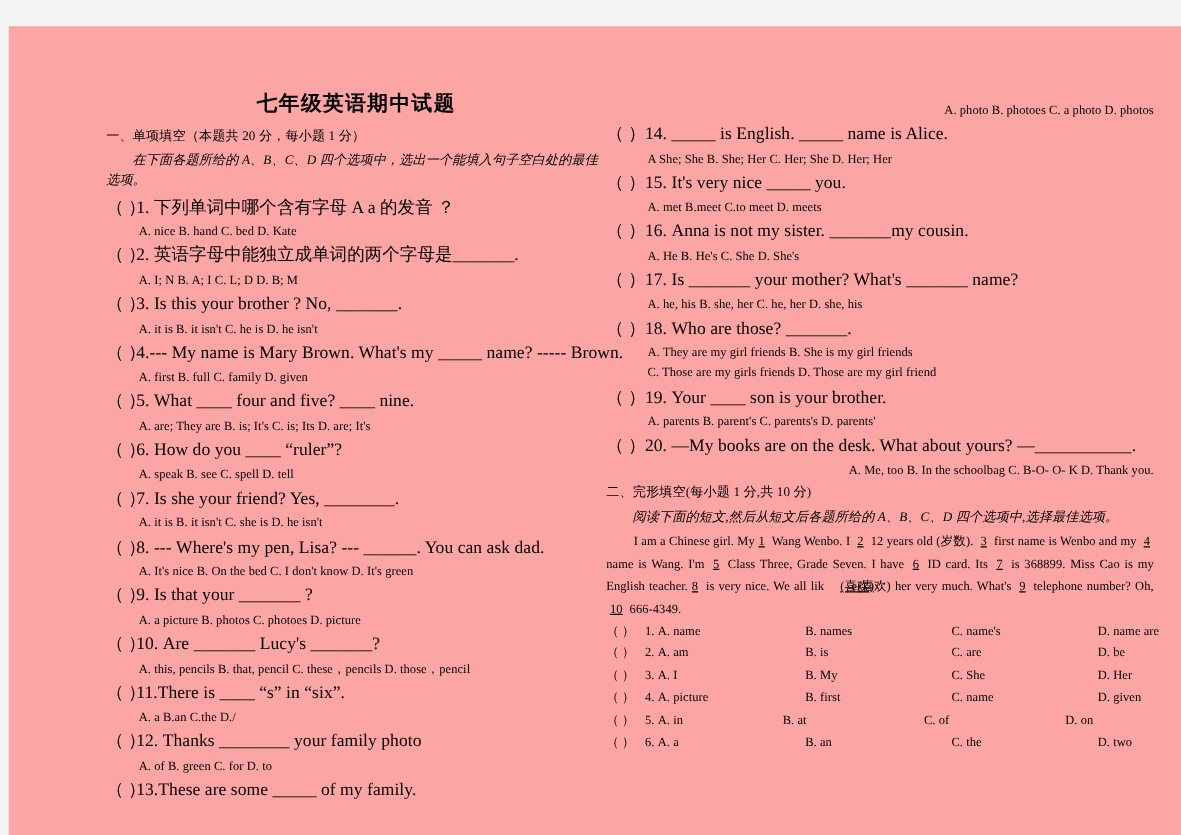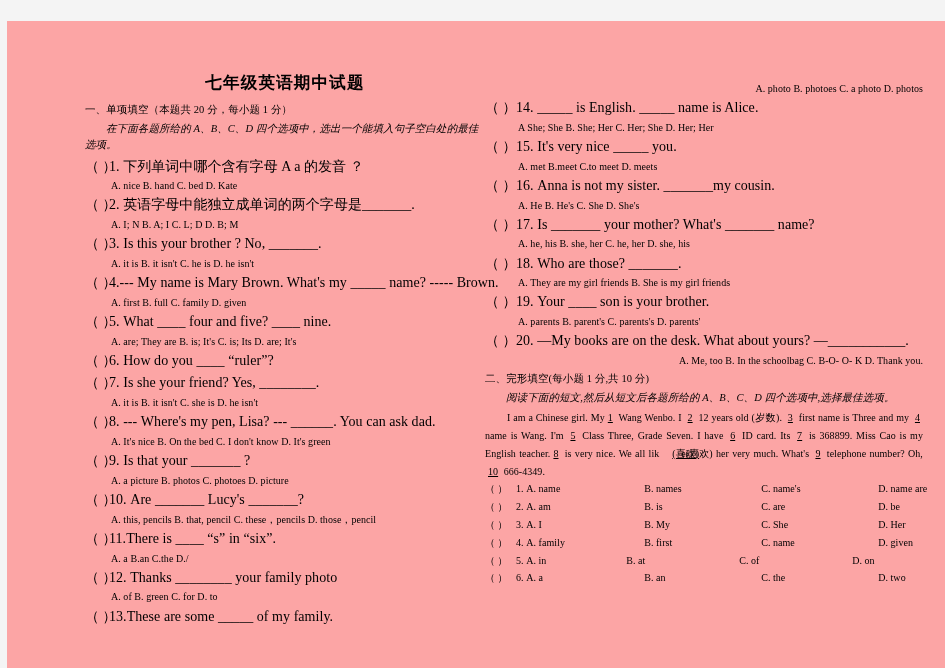--- a/index.html
+++ b/index.html
@@ -185,20 +185,21 @@
       <div class="q-stem">
         <span class="brk">（    ）</span><span>5.</span>&nbsp;<span>What ____ four and five?      ____ nine.</span>
       </div>
       <div class="q-opts">A. are; They are     B. is; It's     C. is; Its     D. are; It's</div>
     </div>
 
     <div class="q">
       <div class="q-stem">
         <span class="brk">（    ）</span><span>6.</span>&nbsp;<span>How do you ____ “ruler”?</span>
       </div>
+      <div class="q-opts">A. speak           B. see          C. spell        D. tell</div>
     </div>
 
     <div class="q">
       <div class="q-stem">
         <span class="brk">（    ）</span><span>7.</span>&nbsp;<span>Is she your friend? Yes, ________.</span>
       </div>
       <div class="q-opts">A. it is            B. it isn't         C. she is       D. he isn't</div>
     </div>
 
     <div class="q">
@@ -274,20 +275,21 @@
         <span class="brk-r">（    ）</span><span>17.</span>&nbsp;<span>Is _______ your mother? What's _______ name?</span>
       </div>
       <div class="q-opts indent2">A. he,  his       B. she,  her      C. he,  her       D. she,  his</div>
     </div>
 
     <div class="q">
       <div class="q-stem">
         <span class="brk-r">（    ）</span><span>18.</span>&nbsp;<span>Who are those? _______.</span>
       </div>
       <div class="q-opts indent2">A. They are my girl friends                B. She is my girl friends</div>
+      <div class="q-opts indent2">C. Those are my girls friends             D. Those are my girl friend</div>
     </div>
 
     <div class="q">
       <div class="q-stem">
         <span class="brk-r">（    ）</span><span>19.</span>&nbsp;<span>Your ____ son is your brother.</span>
       </div>
       <div class="q-opts indent2">A. parents        B. parent's       C. parents's     D. parents'</div>
     </div>
 
     <div class="q">
@@ -296,37 +298,37 @@
       </div>
       <div class="q-opts indent3">A. Me, too    B. In the schoolbag   C. B-O- O- K     D. Thank you.</div>
     </div>
 
     <div class="sec-head" style="margin-top:2px;">二、完形填空(每小题 1 分,共 10 分)</div>
     <div class="sec-instr">阅读下面的短文,然后从短文后各题所给的 A、B、C、D 四个选项中,选择最佳选项。</div>
 
     <div class="passage">
       <span class="first-line">
         <span>I am a Chinese girl. My</span><span class="blank-num">1</span> <span>Wang Wenbo. I</span> <span class="blank-num">2</span> <span>12 years old (岁数).</span> <span class="blank-num">3</span> <span>first name is</span>
-        <span>Three and my</span> <span class="blank-num">4</span> <span>name is Wang. I'm</span> <span class="blank-num">5</span> <span>Class Three, Grade Seven. I have</span> <span class="blank-num">6</span> <span>ID card.</span>
+        <span>Wenbo and my</span> <span class="blank-num">4</span> <span>name is Wang. I'm</span> <span class="blank-num">5</span> <span>Class Three, Grade Seven. I have</span> <span class="blank-num">6</span> <span>ID card.</span>
         <span>Its</span> <span class="blank-num">7</span> <span>is 368899. Miss Cao is my English teacher.</span><span class="blank-num">8</span> <span>is very nice. We all lik</span><span class="overlap"><span class="under">e(喜欢)</span><span class="over">(喜欢)</span></span> <span>her</span>
         <span>very much. What's</span> <span class="blank-num">9</span> <span>telephone number? Oh,</span> <span class="blank-num">10</span> <span>666-4349.</span>
       </span>
     </div>
 
     <div class="cloze-row">
       <span class="brk-r">（    ）</span><span>1.</span>&nbsp;<span class="cz-a">A. name</span><span class="cz-b">B. names</span><span class="cz-c">C. name's</span><span>D. name are</span>
     </div>
     <div class="cloze-row">
       <span class="brk-r">（    ）</span><span>2.</span>&nbsp;<span class="cz-a">A. am</span><span class="cz-b">B. is</span><span class="cz-c">C. are</span><span>D. be</span>
     </div>
     <div class="cloze-row">
       <span class="brk-r">（    ）</span><span>3.</span>&nbsp;<span class="cz-a">A. I</span><span class="cz-b">B. My</span><span class="cz-c">C. She</span><span>D. Her</span>
     </div>
     <div class="cloze-row">
-      <span class="brk-r">（    ）</span><span>4.</span>&nbsp;<span class="cz-a">A. family</span><span class="cz-b">B. first</span><span class="cz-c">C. name</span><span>D. given</span>
+      <span class="brk-r">（    ）</span><span>4.</span>&nbsp;<span class="cz-a">A. picture</span><span class="cz-b">B. first</span><span class="cz-c">C. name</span><span>D. given</span>
     </div>
     <div class="cloze-row">
       <span class="brk-r">（    ）</span><span>5.</span>&nbsp;<span class="cz-a" style="width:100px;">A. in</span><span class="cz-b" style="width:113px;">B. at</span><span class="cz-c" style="width:113px;">C. of</span><span>D. on</span>
     </div>
     <div class="cloze-row">
       <span class="brk-r">（    ）</span><span>6.</span>&nbsp;<span class="cz-a">A. a</span><span class="cz-b">B. an</span><span class="cz-c">C. the</span><span>D. two</span>
     </div>
 
   </div>
 

